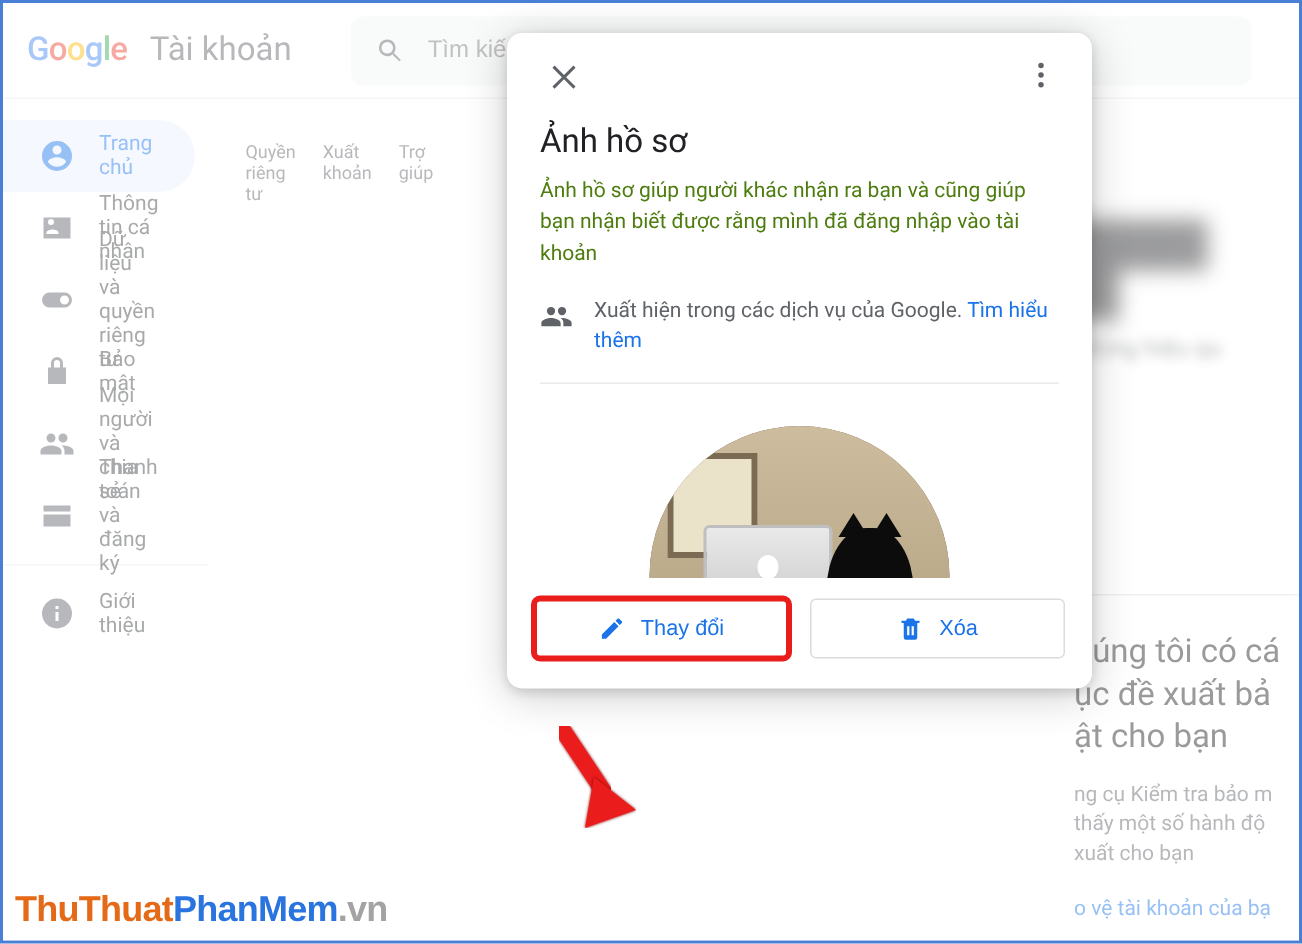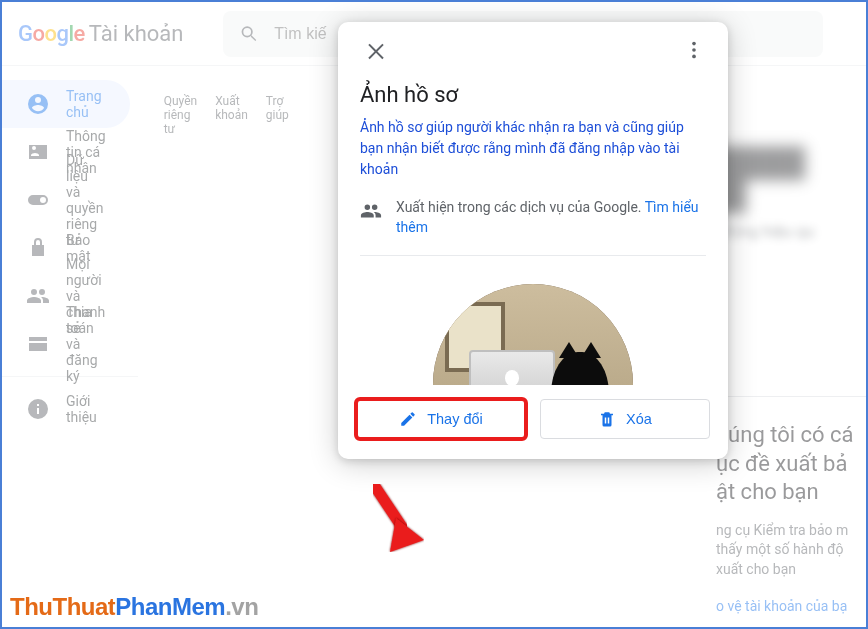--- a/index.html
+++ b/index.html
@@ -14,21 +14,21 @@
     border: 2px solid #4a7fd6;
   }
   
   .header {
     display: flex;
     align-items: center;
     height: 64px;
     padding: 0 16px;
     border-bottom: 1px solid #e8eaed;
   }
-  .logo-wrap { display:flex; align-items:center; gap:4px; }
+  .logo-wrap { display:flex; align-items:center; gap:15px; }
   .logo-google {
     font-size: 22px;
     font-weight: 500;
     letter-spacing: -0.5px;
   }
   .g-b { color:#4285f4; }
   .g-r { color:#ea4335; }
   .g-y { color:#fbbc05; }
   .g-g { color:#34a853; }
   .logo-account { font-size: 22px; color:#5f6368; }
@@ -145,21 +145,21 @@
     padding: 0 14px 0 18px;
   }
   .icon-btn {
     width:40px; height:40px;
     display:flex; align-items:center; justify-content:center;
     border-radius:50%;
     cursor:pointer;
   }
   .modal-body { padding: 4px 22px 0 22px; flex:1; overflow:auto;}
   .modal-title { font-size:22px; color:#202124; margin-bottom:10px; }
-  .modal-desc { font-size:14px; color:#1d4ed8; line-height:1.5; margin-bottom:18px;}
+  .modal-desc { font-size:14px; color:#4d7c0f; line-height:1.5; margin-bottom:18px;}
   .visibility-row {
     display:flex; gap:14px; align-items:flex-start;
     font-size:14px; color:#5f6368; line-height:1.4;
     padding-bottom:18px;
     border-bottom:1px solid #e8eaed;
   }
   .visibility-row .link { color:#1a73e8; cursor:pointer; }
   .avatar-wrap {
     display:flex; justify-content:center;
     padding: 28px 0 10px 0;

